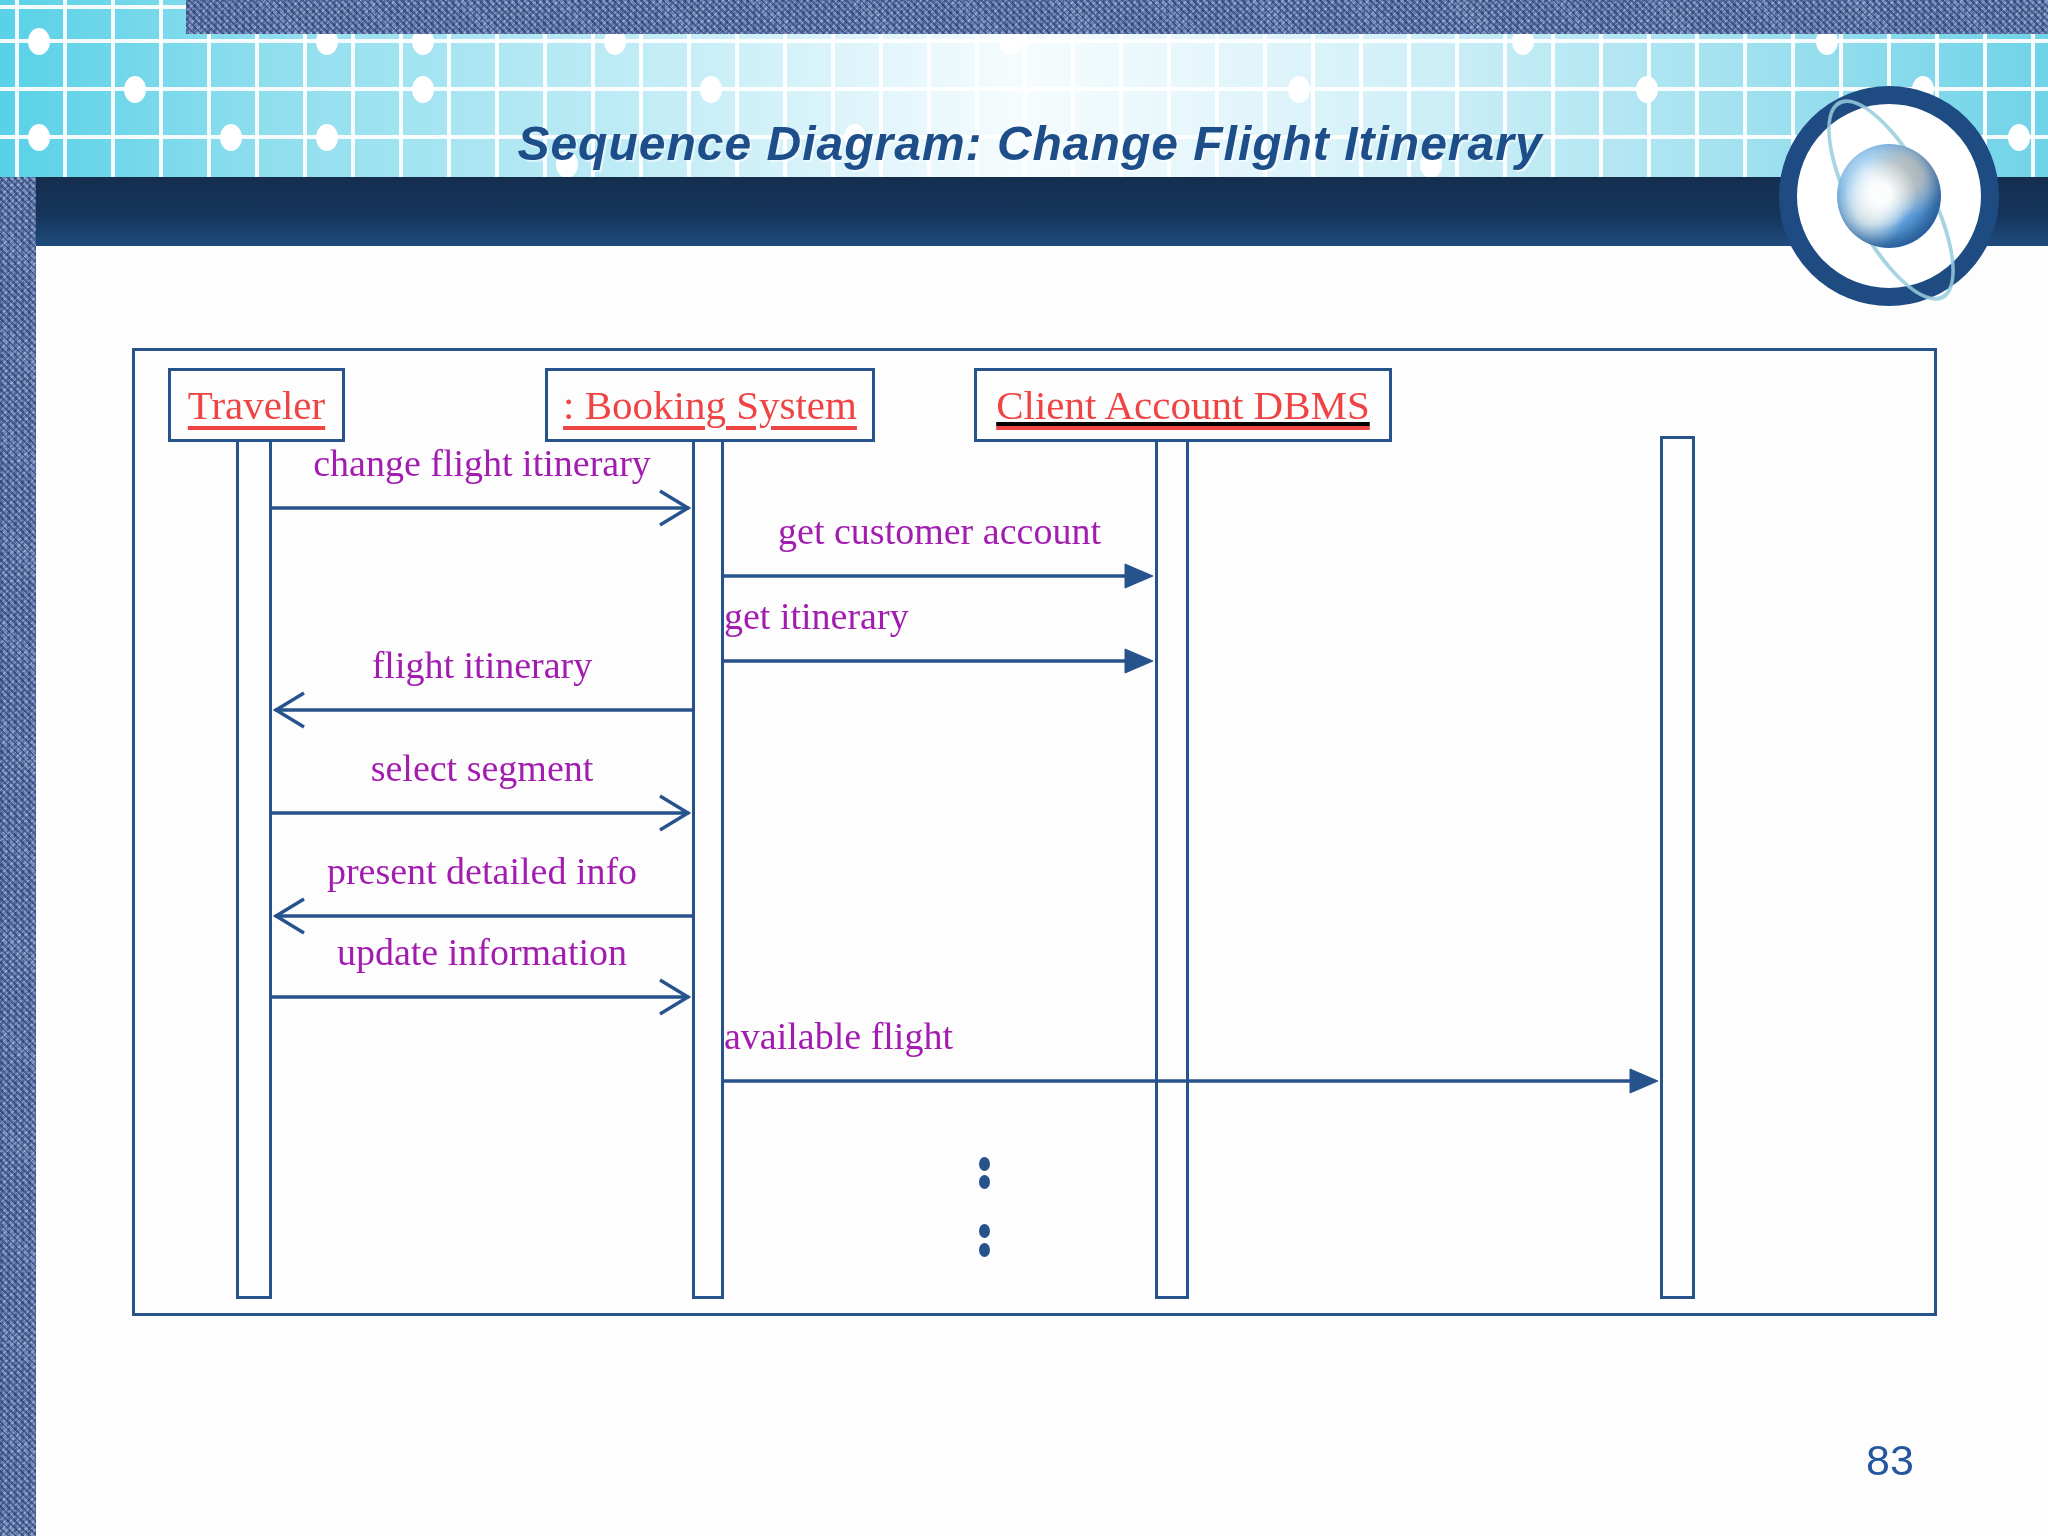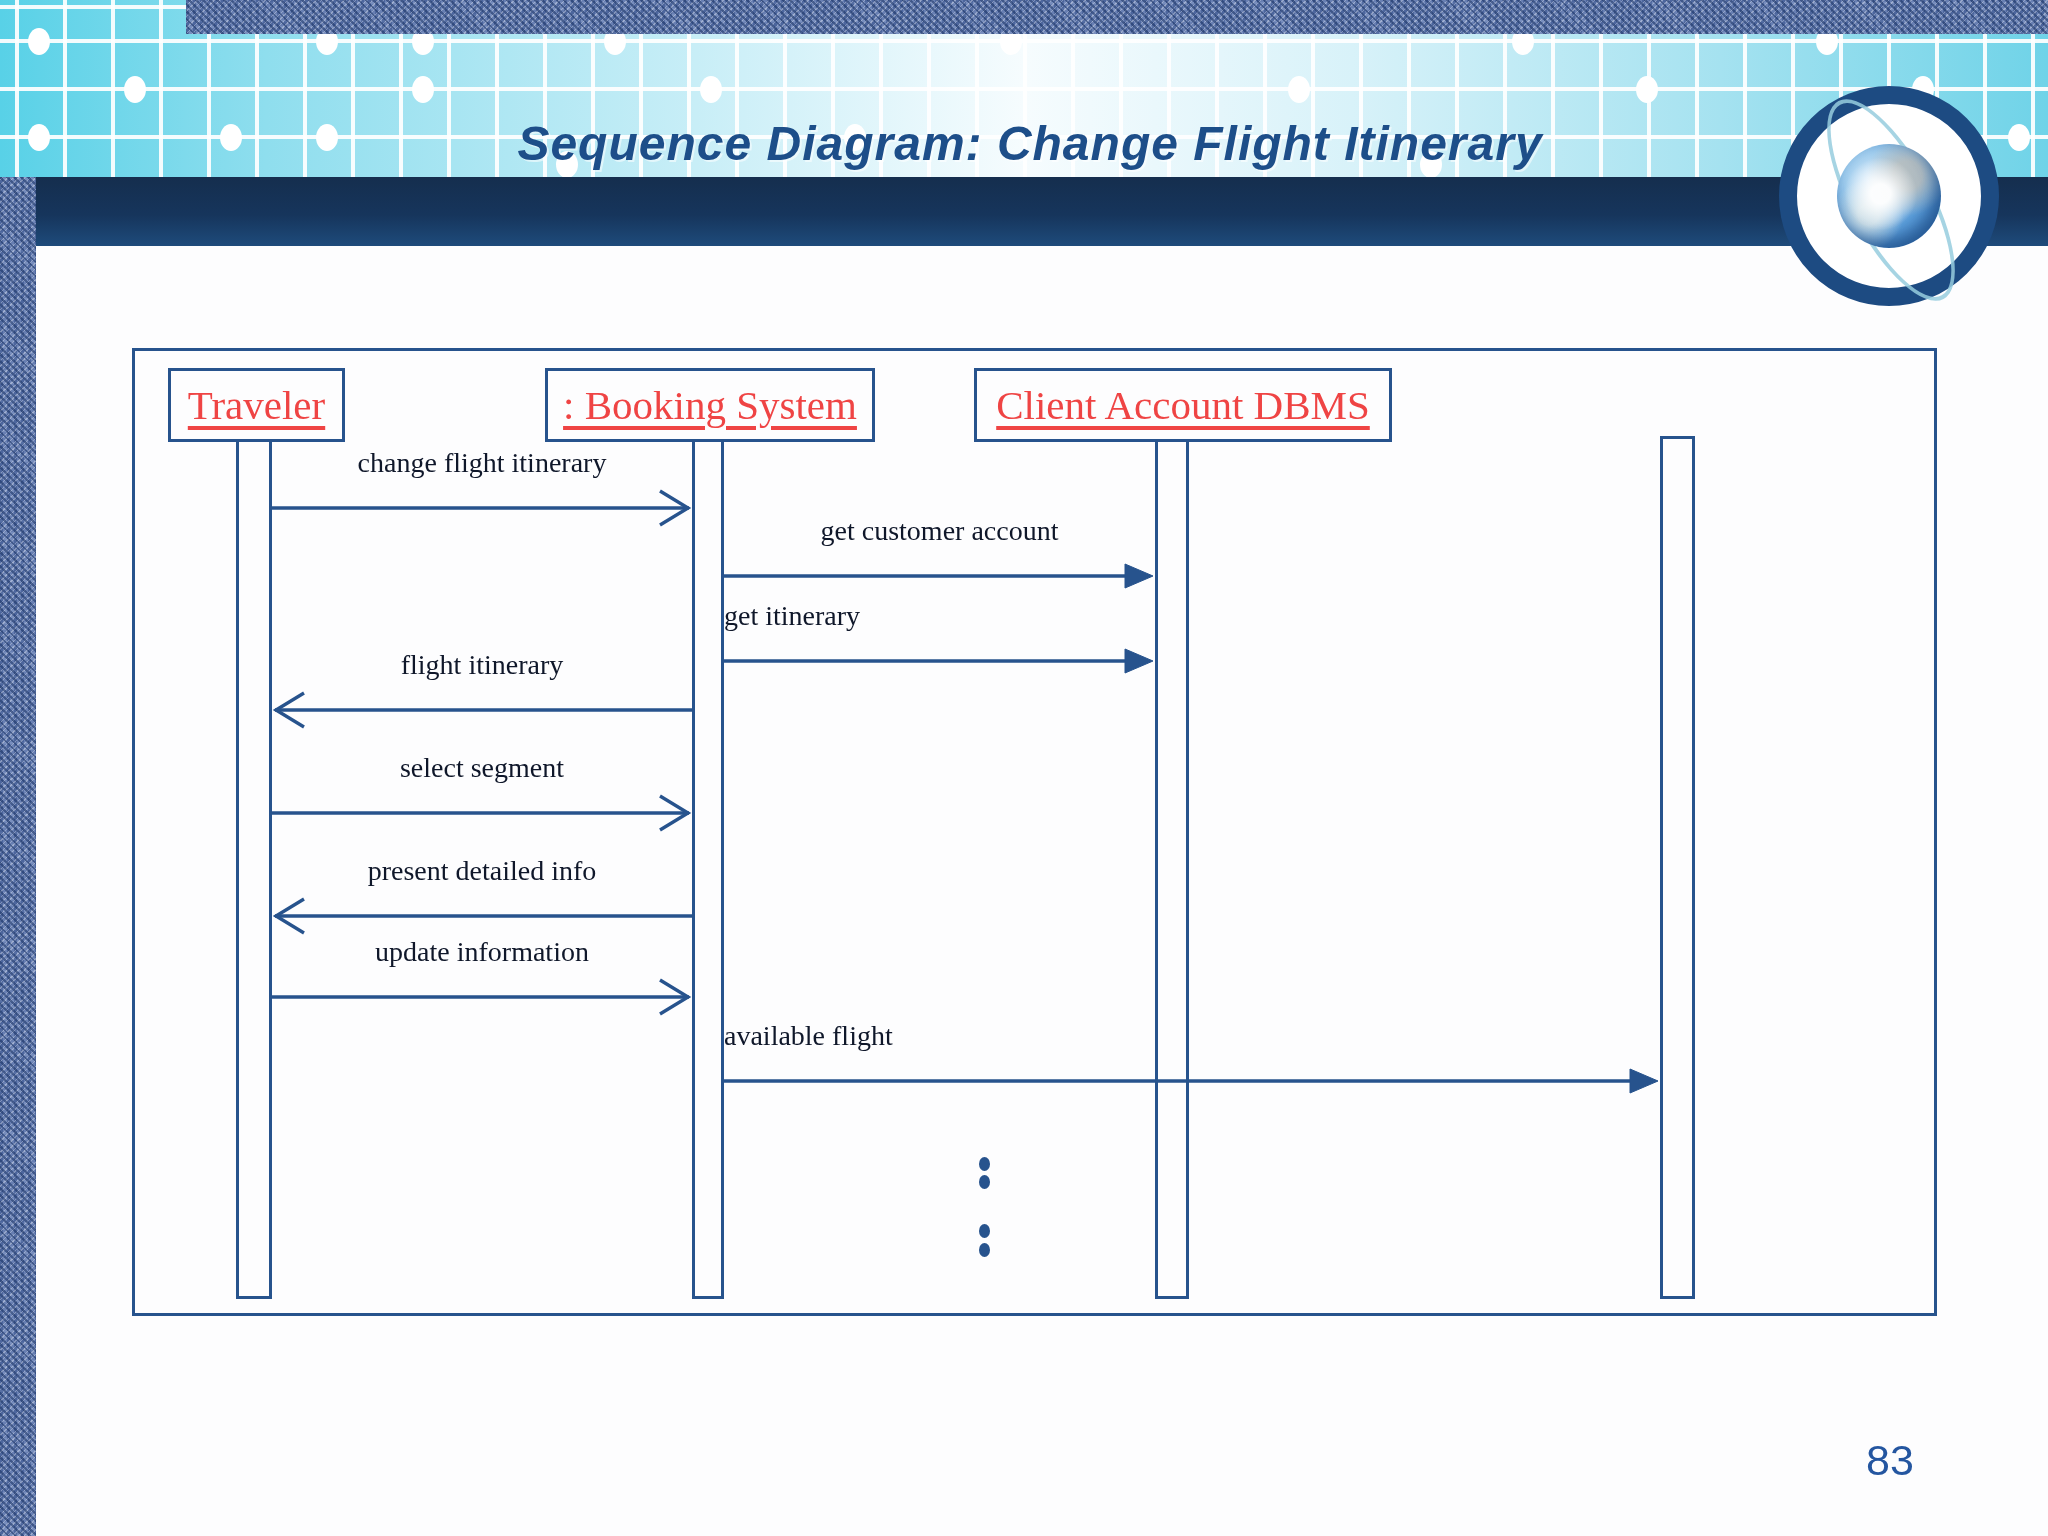--- a/index.html
+++ b/index.html
@@ -43,31 +43,31 @@
 
   
   .diagram{position:absolute;left:132px;top:348px;width:1799px;height:962px;
     border:3px solid #27538D;background:#fdfdfe;}
   .lifeline-box{position:absolute;top:17px;height:68px;border:3px solid #27538D;background:#fdfdfe;
     display:flex;align-items:center;justify-content:center;z-index:3;}
   .lifeline-box span{font-size:41px;color:#ef4444;text-decoration:underline;text-underline-offset:7px;
     white-space:nowrap;}
   .box-traveler{left:33px;width:171px;}
   .box-booking{left:410px;width:324px;}
-  .box-dbms{left:839px;width:412px;}
+  .box-dbms{left:839px;width:412px;text-decoration:underline;}
   .box-ars{left:1295px;width:490px;}
   .activation{position:absolute;top:85px;height:857px;border:3px solid #27538D;background:#fdfdfe;z-index:1;}
   .act-traveler{left:101px;width:30px;}
   .act-booking{left:557px;width:26px;}
   .act-dbms{left:1020px;width:28px;}
   .act-ars{left:1525px;width:29px;}
 
   .msg{position:absolute;height:88px;z-index:2;}
   .msg-label{position:absolute;left:0;right:0;top:0;height:48px;line-height:46px;
-    font-size:28px;color:#0f172a;text-align:center;white-space:nowrap;}
+    font-size:38px;color:#a21caf;text-align:center;white-space:nowrap;}
   .msg-label.align-right{text-align:left;}
   .msg svg{position:absolute;left:0;top:48px;display:block;}
   .msg svg line,.msg svg path{stroke:#27538D;stroke-width:3.4;}
   .msg svg path.open{fill:none;}
   .msg svg path.solid{fill:#27538D;stroke-width:1;}
 
   .cont-dot{position:absolute;width:11px;height:14px;border-radius:50%;background:#27538D;}
 
   .page-number{position:absolute;left:1820px;top:1436px;width:140px;text-align:center;
     font-family:"Liberation Sans","DejaVu Sans",sans-serif;font-size:43px;color:#2456A0;}

